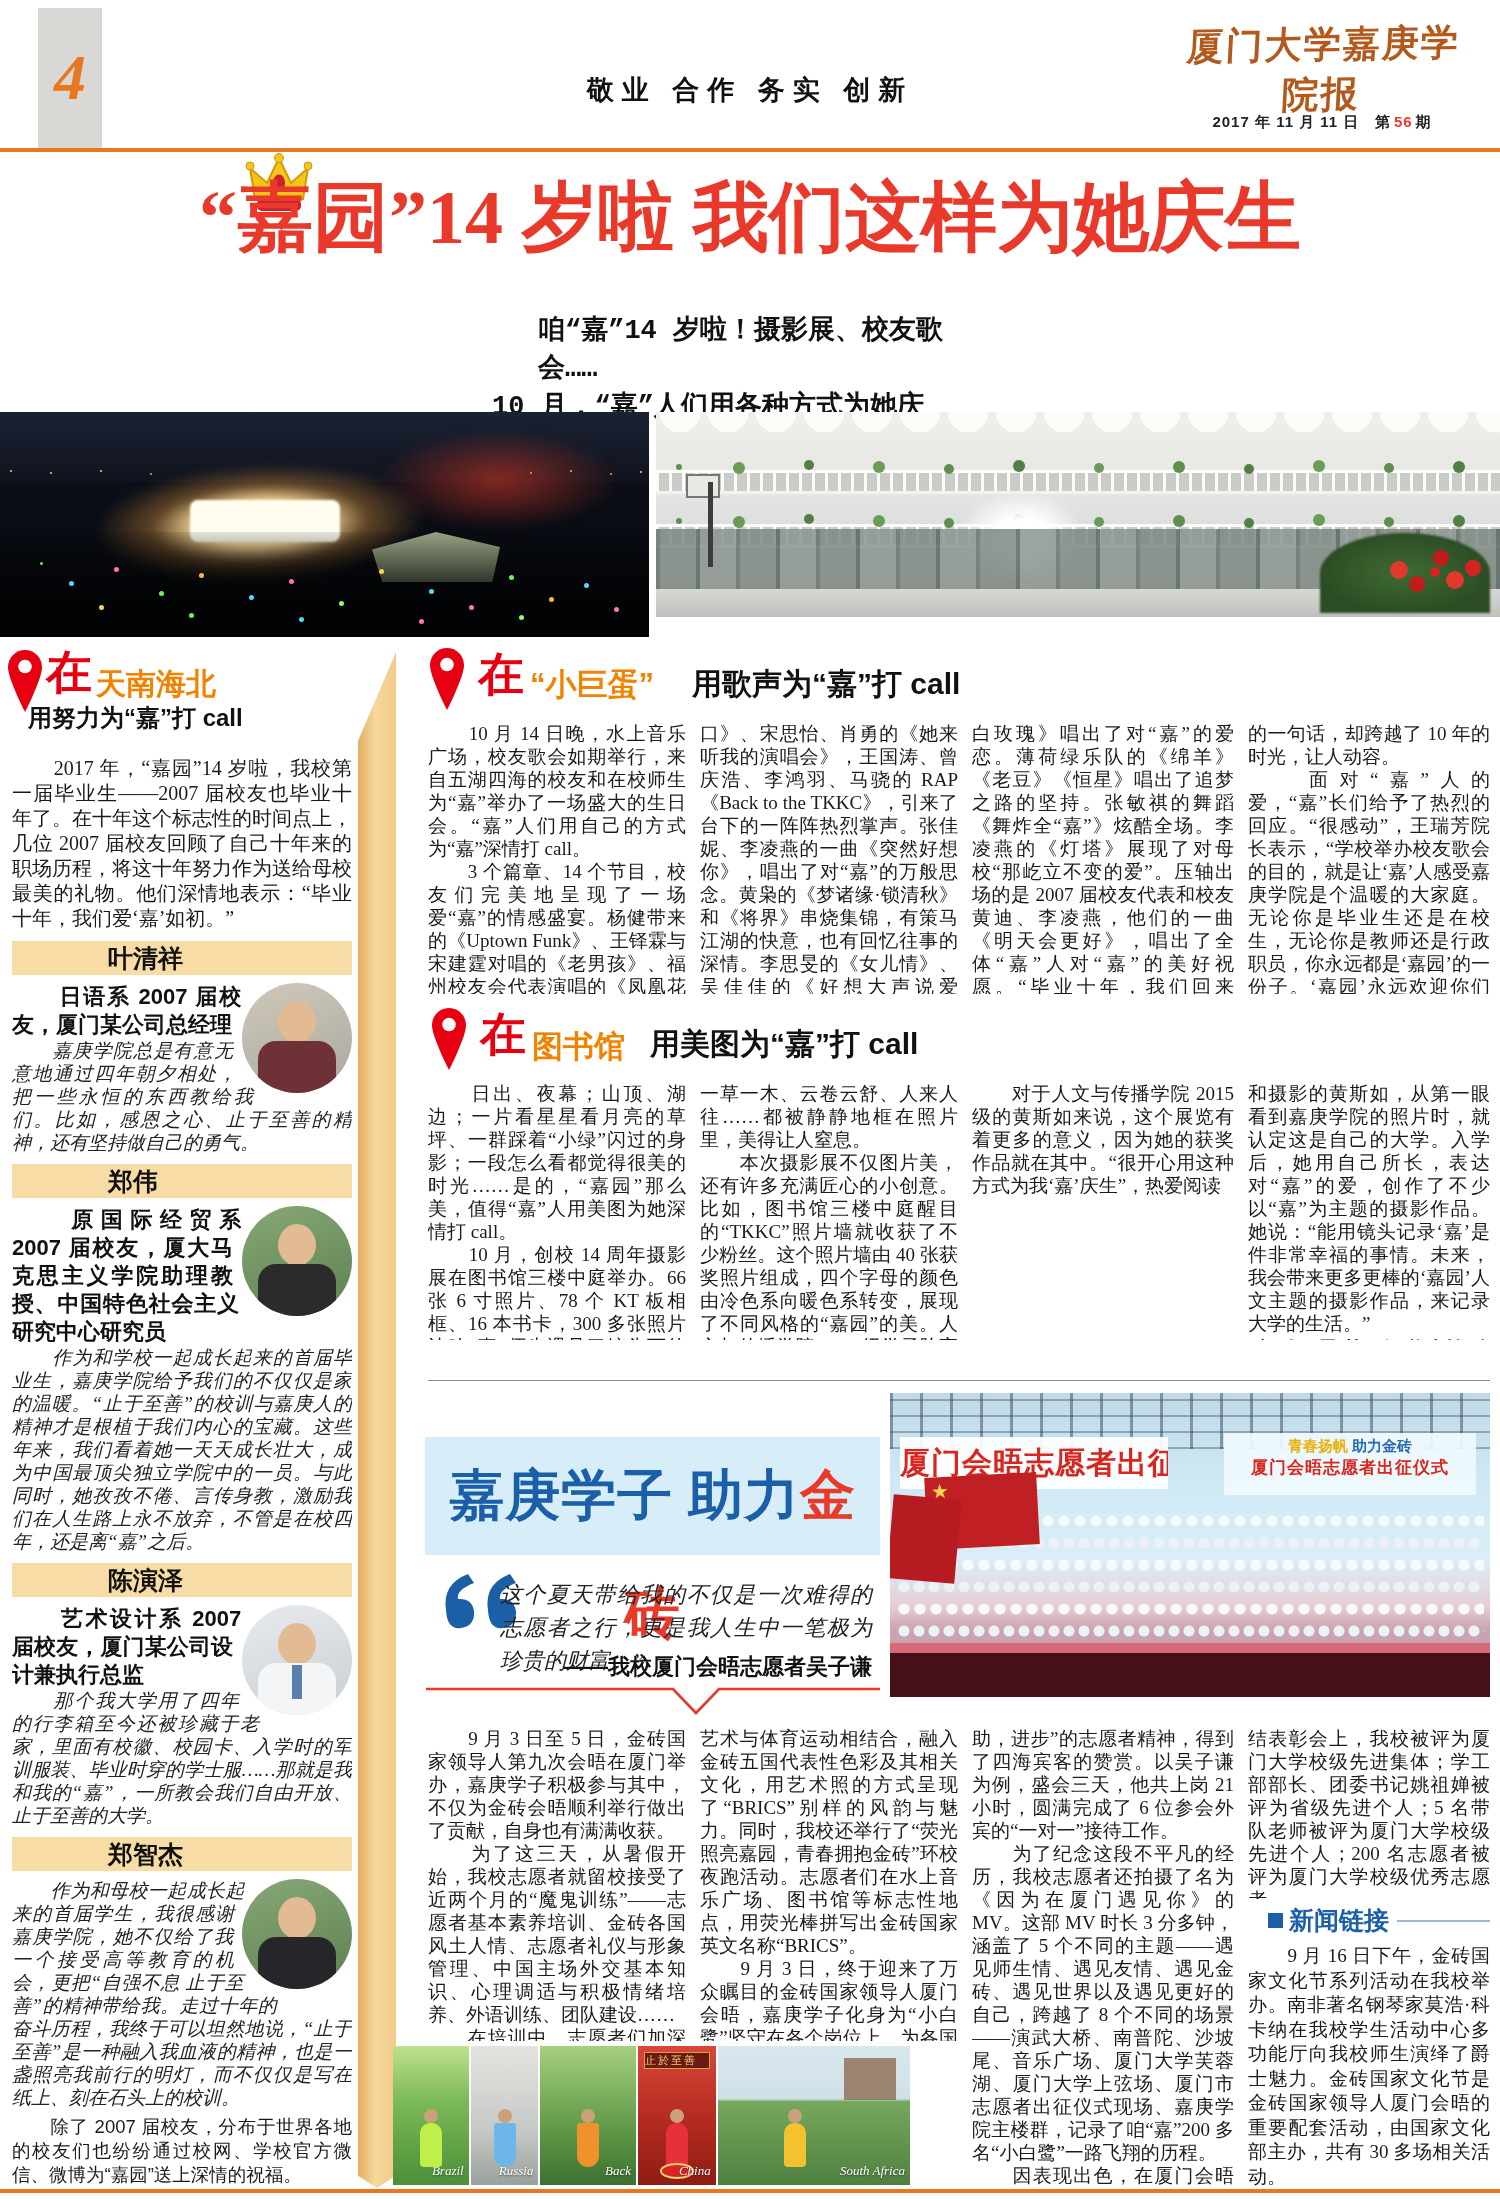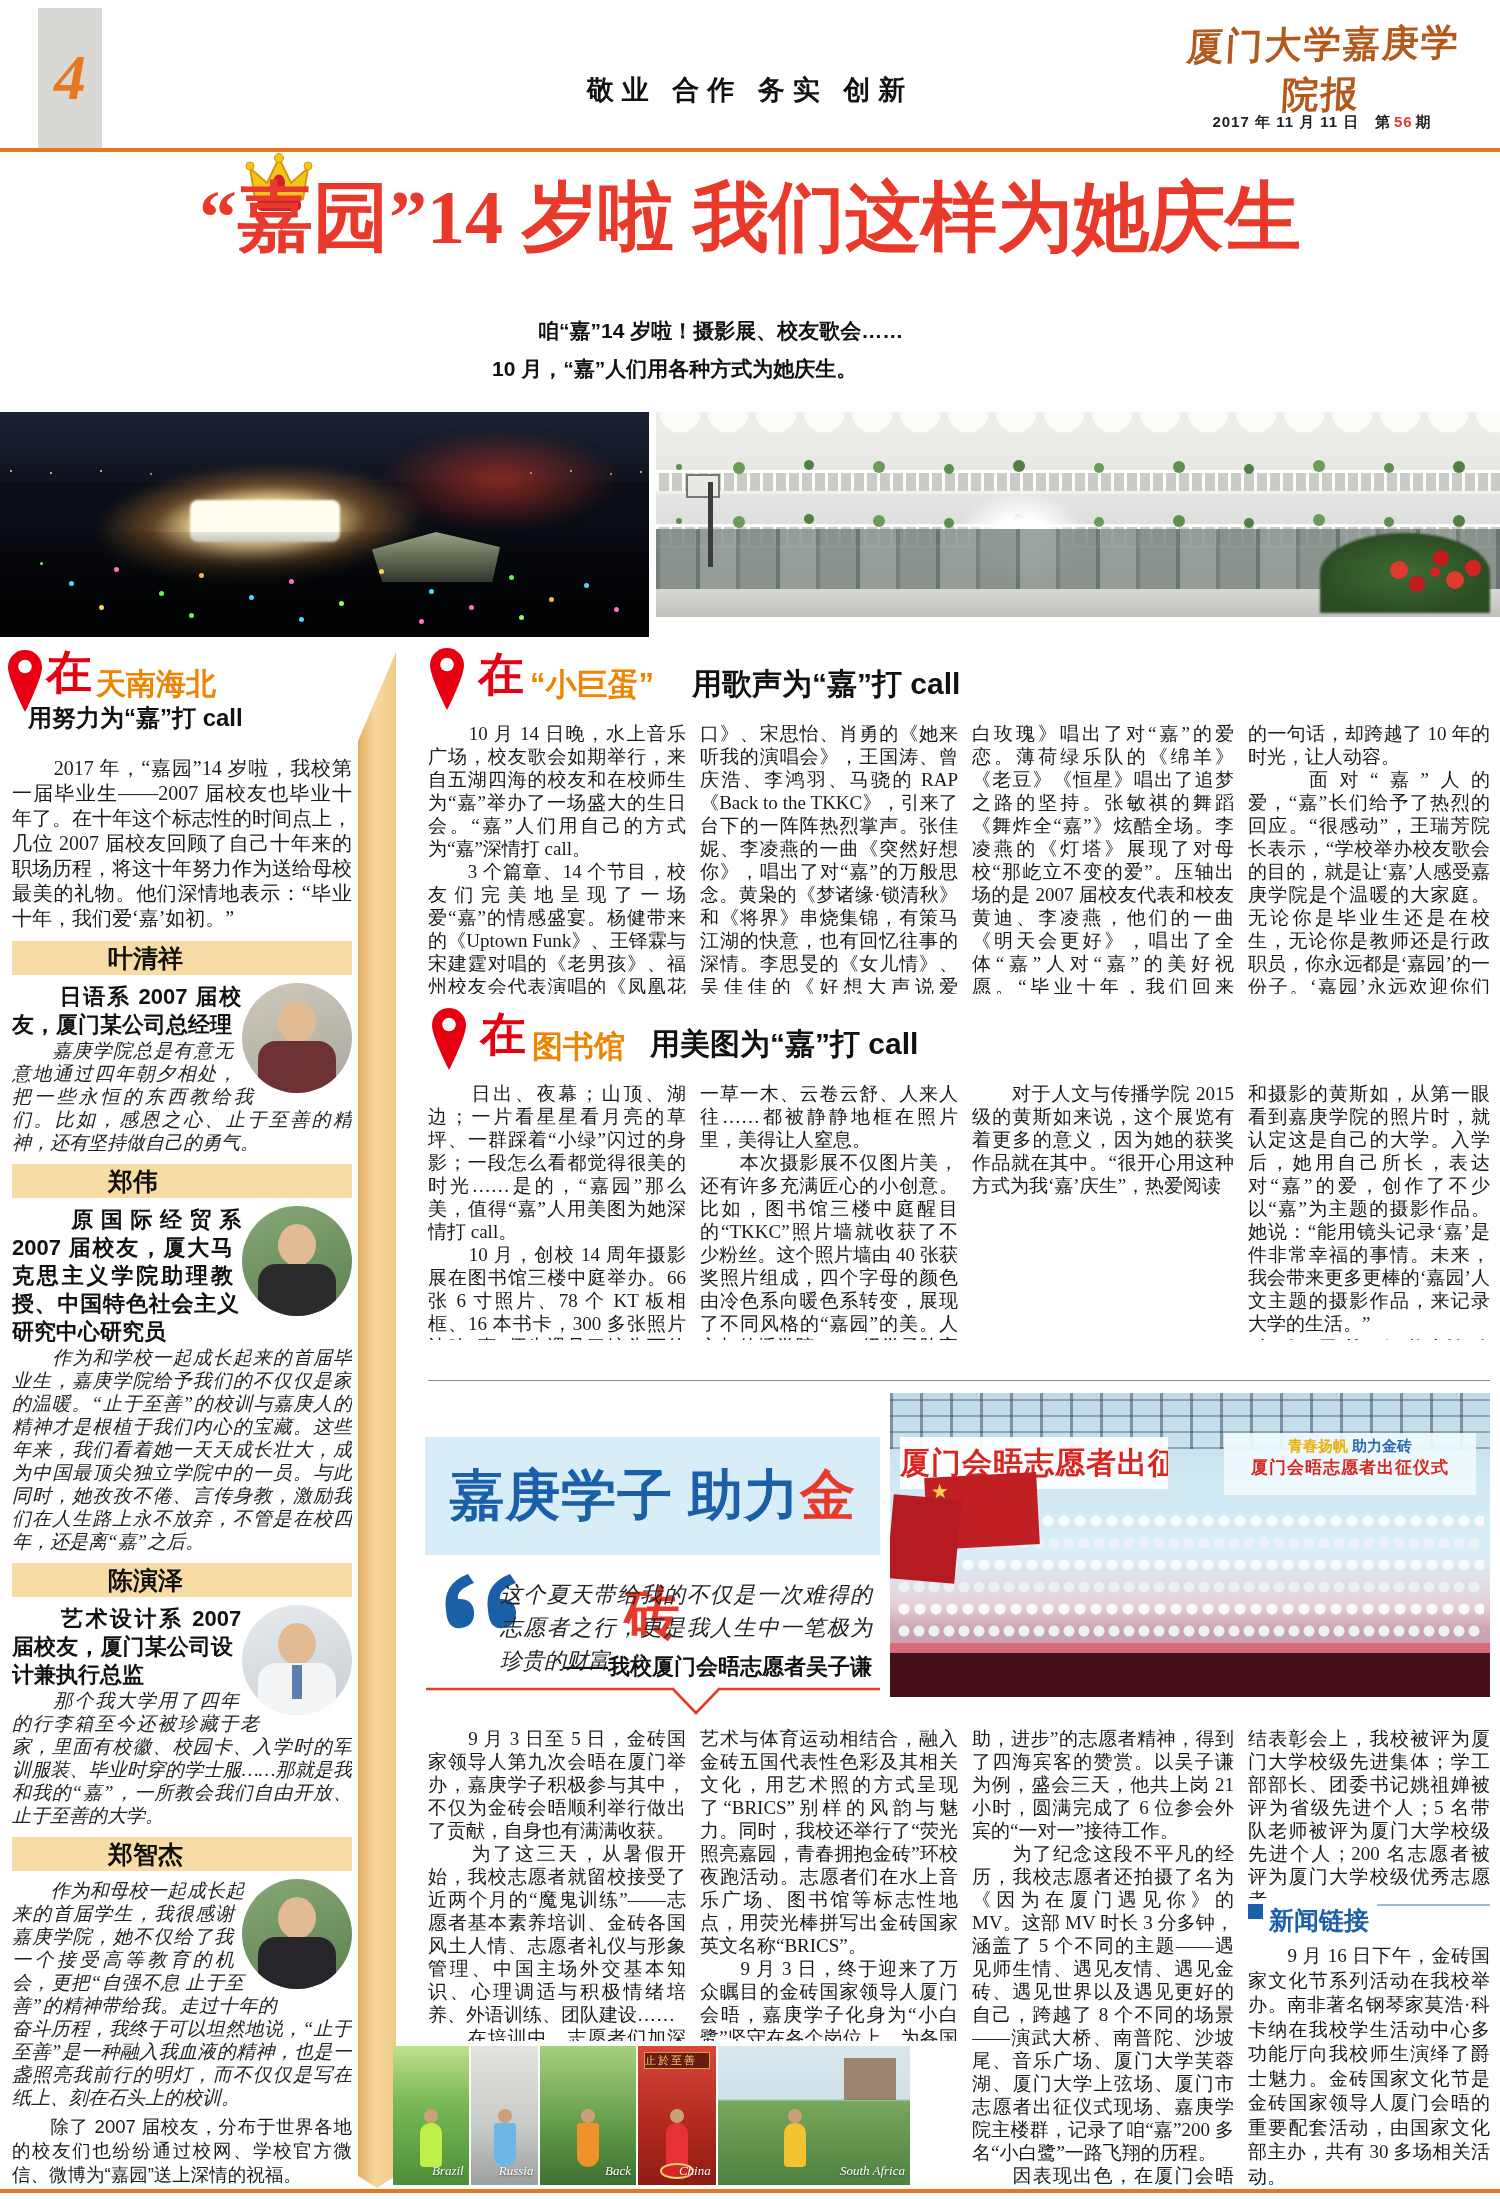--- a/index.html
+++ b/index.html
@@ -22,21 +22,21 @@
     font-family:"Liberation Sans","DejaVu Sans",sans-serif; font-weight:bold; font-size:15px; color:#222; letter-spacing:1px; }
   .dateline .issue-no { color:#e8392b; padding:0 3px; }
   .rule-top { left:0; top:148px; width:1500px; height:4px; background:#e87722; }
   .rule-bottom { left:0; top:2189px; width:1500px; height:4px; background:#e87722; }
 
   
   .crown { left:243px; top:153px; width:72px; height:64px; }
   .headline { left:0; right:0; top:172px; text-align:center;
     font-size:76px; font-weight:bold; color:#e8392b; letter-spacing:0px; line-height:1.2; }
   .subtitle { left:492px; top:312px; width:480px;
-    font-family:Liberation Sans, sans-serif; font-weight:bold; font-size:21px; line-height:38px; color:#111; }
+    font-family:Liberation Mono, monospace; font-weight:bold; font-size:27px; line-height:38px; color:#111; }
   .subtitle .l1 { padding-left:46px; display:block; }
 
   
   .photo { overflow:hidden; }
 
   
   .photo-night { left:0; top:412px; width:649px; height:225px; background:linear-gradient(180deg,#10131d 0%,#0a0d15 45%,#05070b 100%); }
   .pn-sky { position:absolute; left:0; top:0; width:100%; height:70px; background:linear-gradient(180deg,#1a2233,#10131d); }
   .pn-glow { position:absolute; left:95px; top:52px; width:330px; height:120px; border-radius:50%;
     background:radial-gradient(closest-side,#fffbe9 0%,#ffe4a0 35%,rgba(255,170,70,.35) 65%,rgba(255,140,50,0) 100%);
@@ -161,21 +161,21 @@
   .brics-head { font-size:55px; font-weight:bold; line-height:118px; letter-spacing:1px; font-family:"Liberation Serif","DejaVu Serif",serif; }
   .brics-head .blue { color:#1a5fa8; } .brics-head .red { color:#e8392b; }
   .quote-mark { left:438px; top:1572px; width:88px; height:60px; }
   .quote-text { left:500px; top:1578px; width:372px; font-style:italic; font-size:22px; line-height:33px; text-align:justify; color:#222; }
   .quote-attrib { left:440px; top:1652px; width:432px; text-align:right;
     font-family:"Liberation Sans","DejaVu Sans",sans-serif; font-weight:bold; font-size:22px; color:#111; }
   .quote-bracket { left:425px; top:1686px; width:456px; height:30px; }
 
   
   .newslink-head { left:1248px; top:1904px; width:242px; font-family:"Liberation Sans","DejaVu Sans",sans-serif; }
-  .nl-row { display:flex; align-items:flex-start; }
+  .nl-row { display:flex; align-items:center;margin-left:20px; }
   .nl-sq { width:15px; height:15px; background:#1a5fa8; margin-right:6px; }
   .nl-title { font-weight:bold; font-size:25px; color:#1a5fa8; }
   .nl-line { flex:1; height:2px; background:#9db9cf; margin-left:8px; }
   .newslink-text { left:1248px; top:1944px; width:242px; height:246px; overflow:hidden; }
   .newslink-text p { font-size:19px; line-height:24.5px; text-align:justify; }
 </style>
 </head>
 <body>
 
 <div id="page">

